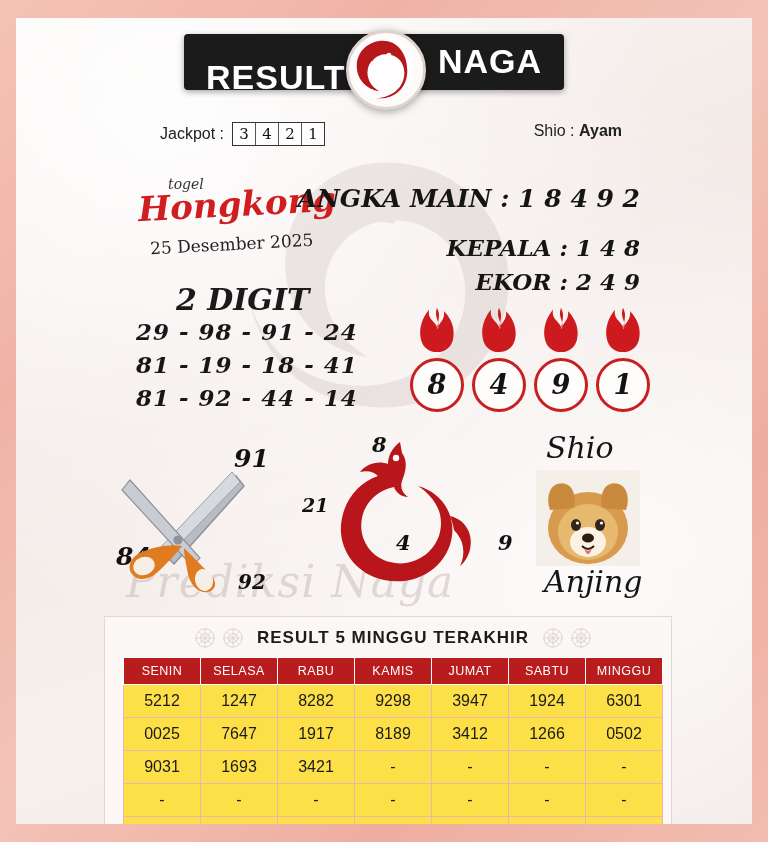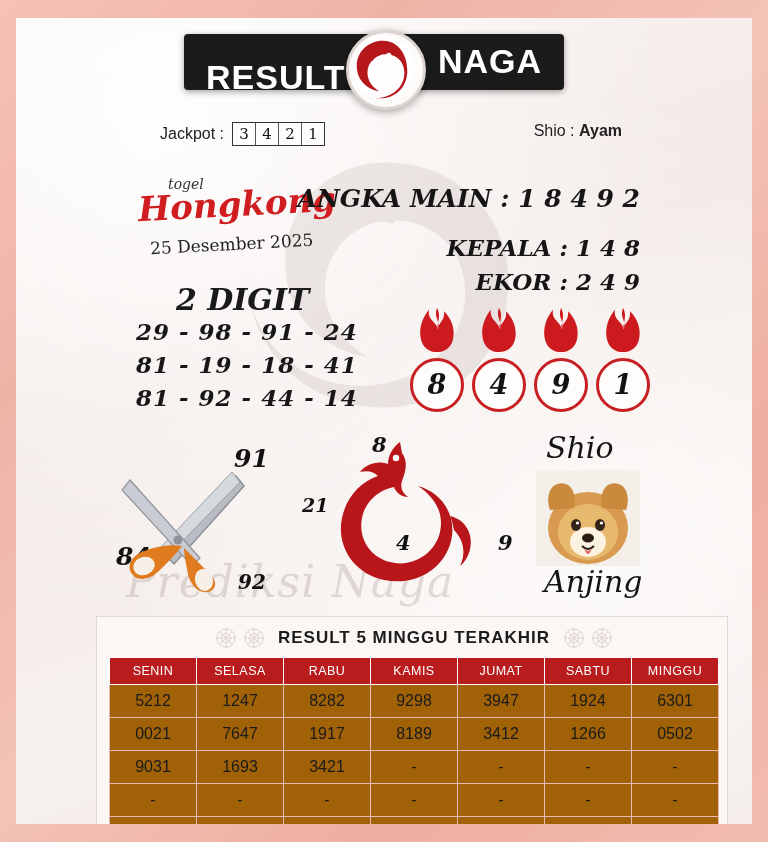--- a/index.html
+++ b/index.html
@@ -291,28 +291,28 @@
     left: 520px;
     top: 452px;
     width: 104px;
     height: 96px;
     overflow: hidden;
   }
 
   
   .result-panel {
     position: absolute;
-    left: 80px;
+    left: 88px;
     top: 598px;
-    width: 632px;
+    width: 568px;
     height: 212px;
     background: #fbf7f5;
     border: 1px solid #e3d7d3;
     box-sizing: border-box;
-    padding: 6px 8px 8px 12px;
+    padding: 6px 8px 8px 18px;
   }
   .panel-title-row {
     display: flex;
     align-items: center;
     justify-content: center;
     height: 30px;
   }
   .panel-title {
     font-family: "Liberation Sans", sans-serif;
     font-weight: bold;
@@ -343,21 +343,21 @@
     padding: 6px 0;
     border: 1px solid #ffffff;
   }
   table.result-table td {
     text-align: center;
     font-family: "Liberation Sans", sans-serif;
     font-size: 16px;
     color: #1a1a1a;
     padding: 5px 0;
     border: 1px solid #e8b6b4;
-    background: #a16207;
+    background: #fde047;
     height: 22px;
   }
 </style>
 </head>
 <body>
 
 <div id="page">
   <div id="inner">
 
     <svg class="watermark-dragon" viewBox="0 0 200 180">
@@ -519,21 +519,21 @@
           <tr>
             <td>5212</td>
             <td>1247</td>
             <td>8282</td>
             <td>9298</td>
             <td>3947</td>
             <td>1924</td>
             <td>6301</td>
           </tr>
           <tr>
-            <td>0021</td>
+            <td>0025</td>
             <td>7647</td>
             <td>1917</td>
             <td>8189</td>
             <td>3412</td>
             <td>1266</td>
             <td>0502</td>
           </tr>
           <tr>
             <td>9031</td>
             <td>1693</td>

